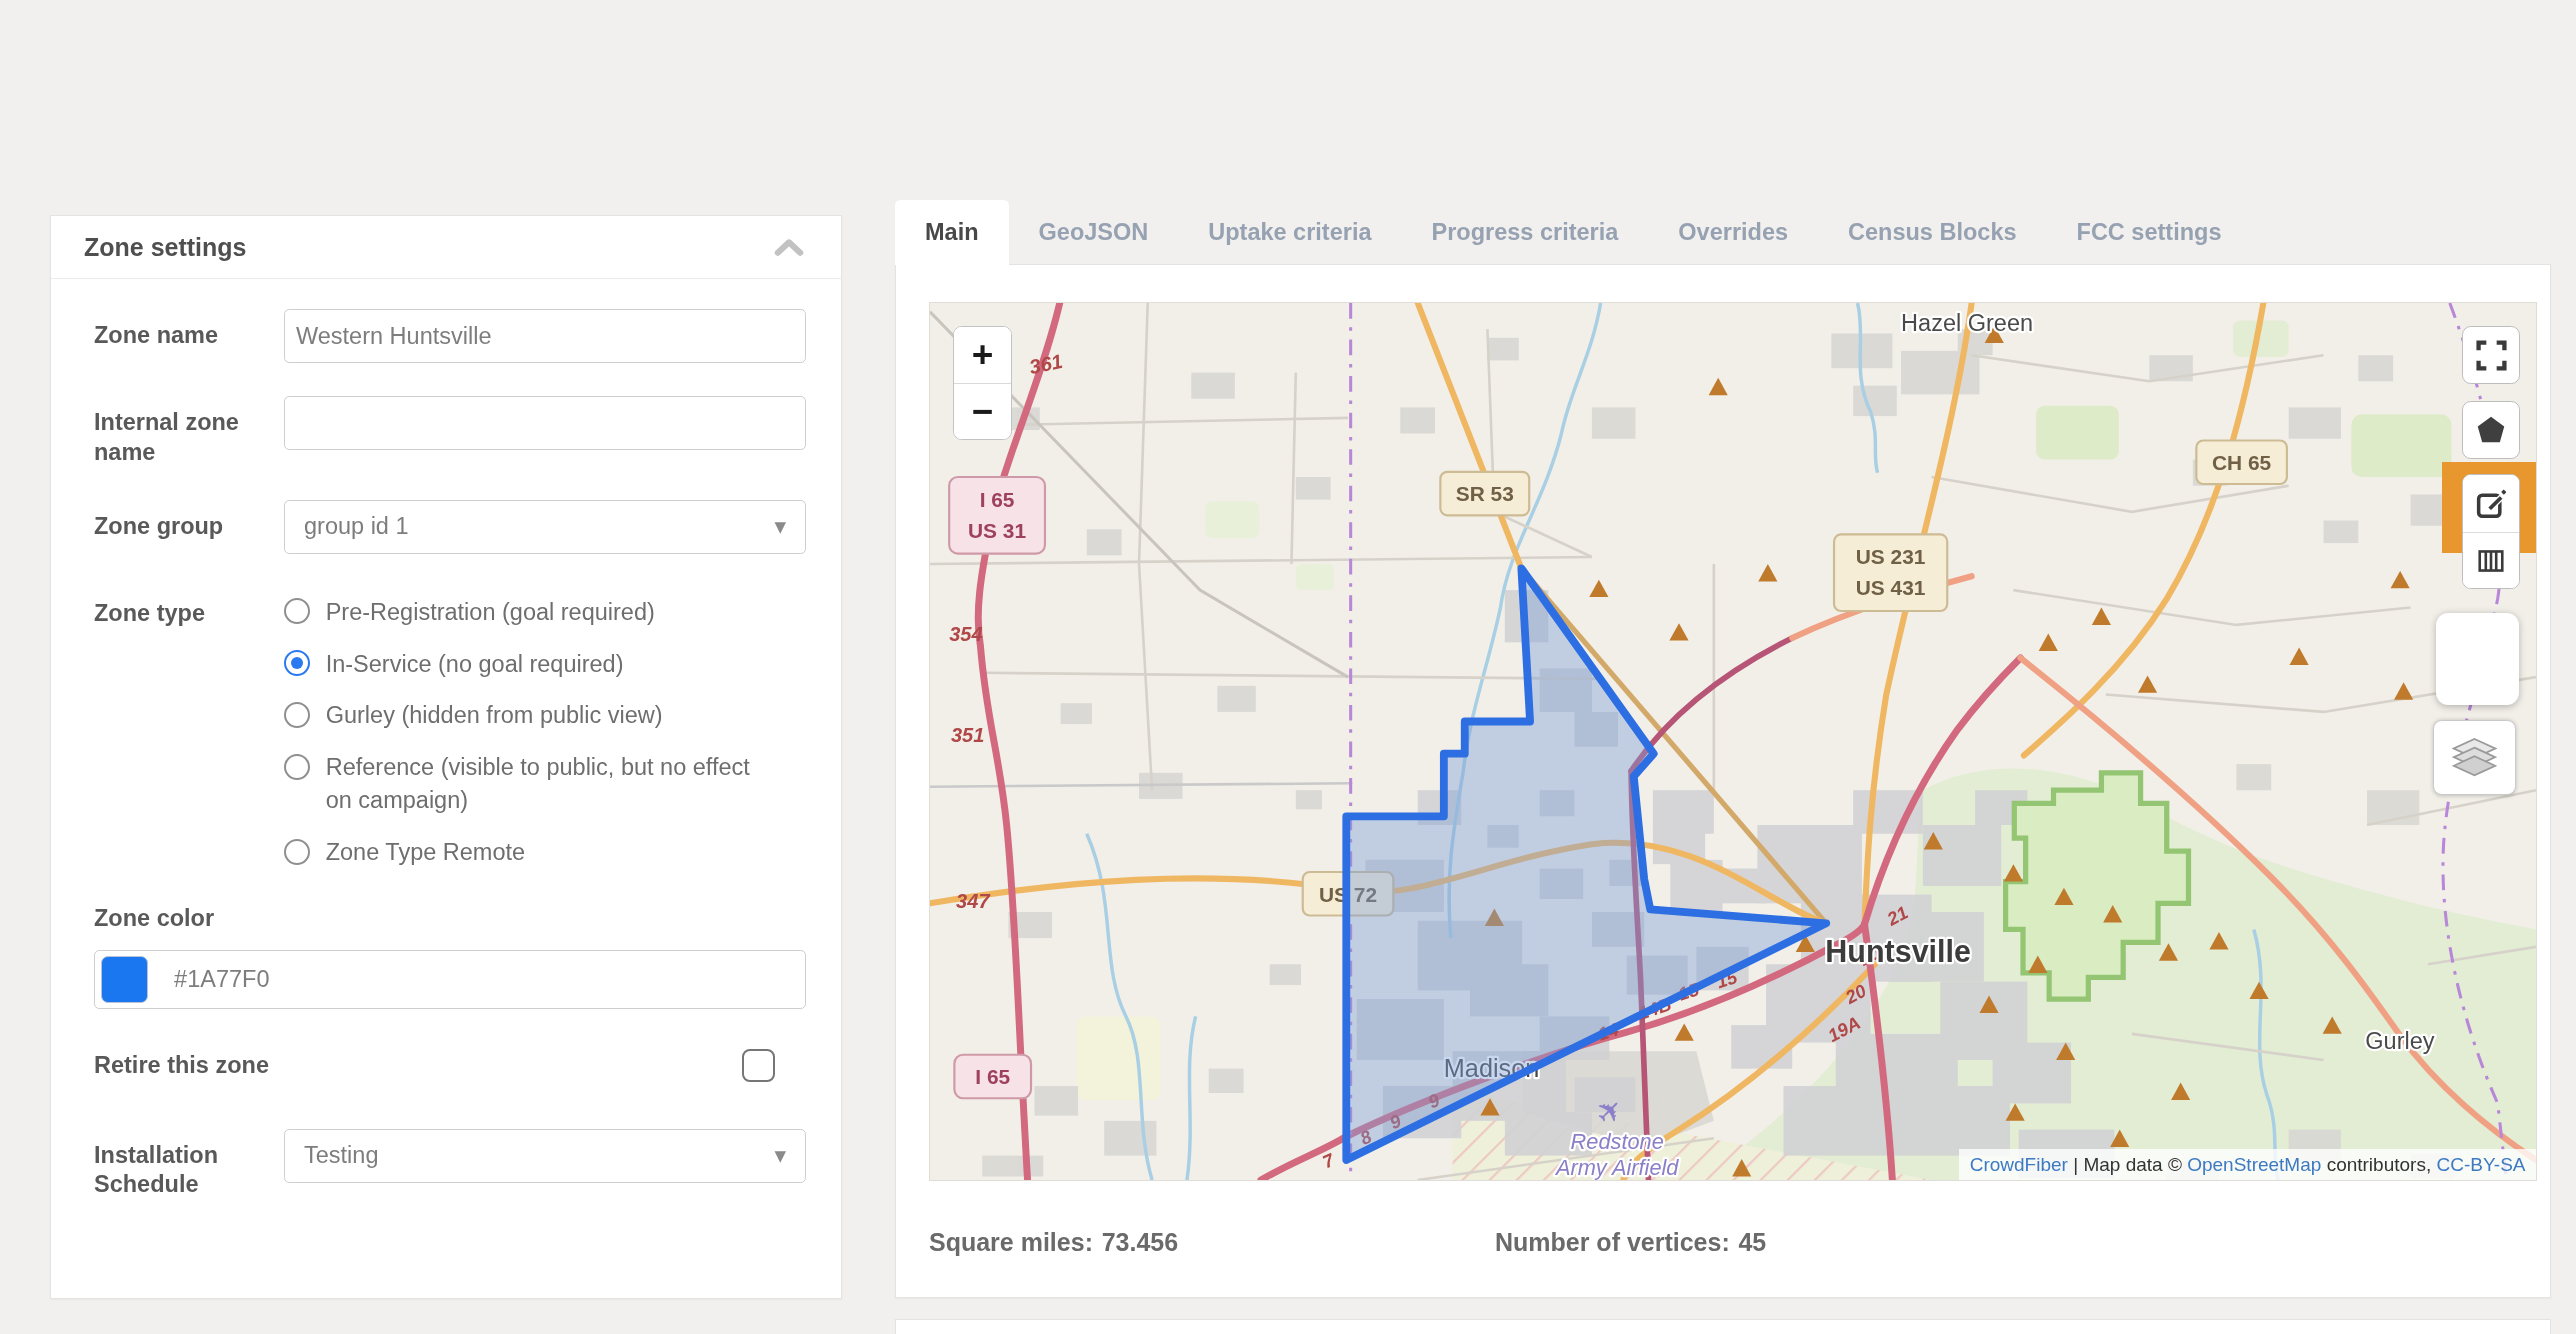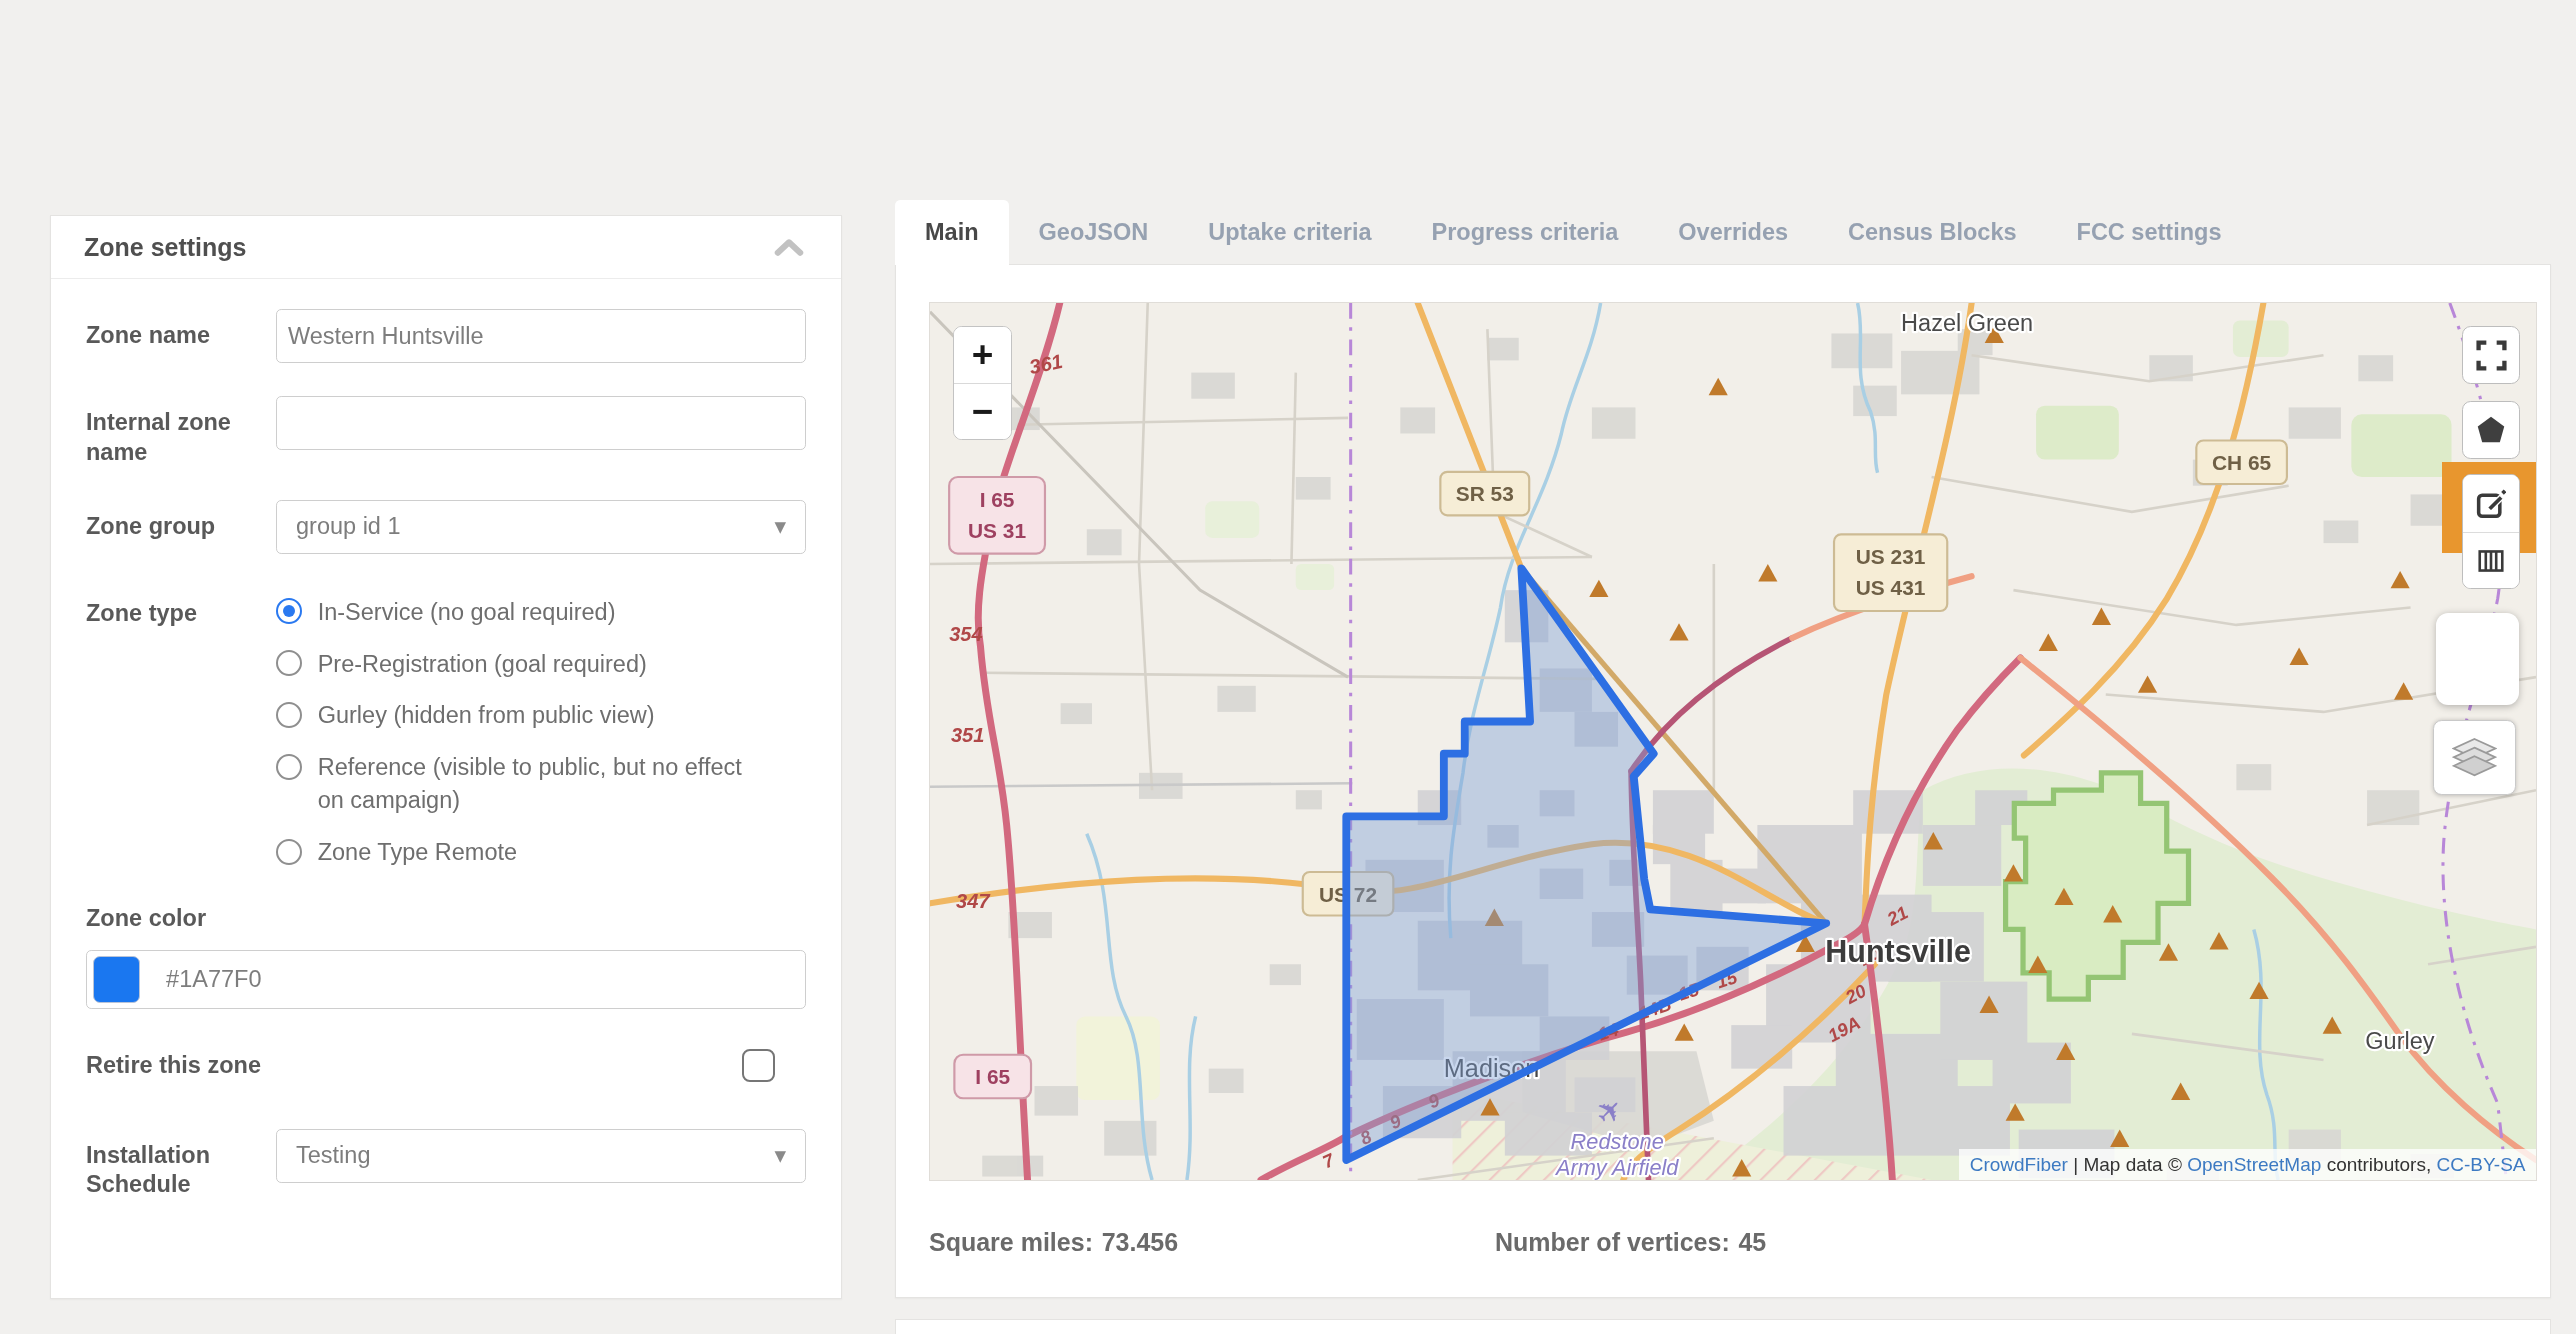--- a/index.html
+++ b/index.html
@@ -19,21 +19,21 @@
   
   .content { position:absolute; top:162px; left:0; right:0; bottom:0; background:#f1f0ee; }
 
   
   .left-card { position:absolute; left:50px; top:53px; width:792px; height:1084px; background:#fff;
                border:0.9px solid #e4e3e1; box-shadow:0 0.9px 1.7px rgba(0,0,0,0.04); }
   .panel-header { display:flex; align-items:center; justify-content:space-between; height:63px; padding:0 33px;
                   border-bottom:0.9px solid #ececec; }
   .panel-title { font-size:25px; font-weight:700; color:#4f4f4f; }
   .chevron-btn { width:38px; height:38px; display:flex; align-items:center; justify-content:center; cursor:pointer; }
-  .form { padding:30px 35px 0; }
+  .form { padding:30px 35px 0;margin-left:8px; }
   .form-row { display:flex; margin-bottom:33px; }
   .form-label { width:190px; flex:0 0 190px; padding-top:12.2px; font-size:23.5px; font-weight:700; color:#595959; line-height:1.25; }
   .form-control { flex:1; }
   .text-input { width:100%; height:54px; border:1.7px solid #cecece; border-radius:5.2px; background:#fff;
                 font-family:"Liberation Sans",sans-serif; font-size:23.5px; color:#7d7d7d; padding:0 11px; outline:none; }
   .select { position:relative; width:100%; height:54px; border:1.7px solid #cecece; border-radius:5.2px; background:#fff;
             font-size:23.5px; color:#7d7d7d; padding:0 19px; display:flex; align-items:center; cursor:pointer; }
   .select::after { content:"▾"; position:absolute; right:19px; color:#8a8a8a; font-size:23px; }
   .radio-group { padding-top:8.7px; }
   .radio-row { display:flex; align-items:flex-start; margin-bottom:19px; cursor:pointer; }
@@ -138,26 +138,26 @@
             <div class="select">
               <span>group id 1</span>
             </div>
           </div>
         </div>
 
         <div class="form-row" style="margin-bottom:17.4px;justify-content:flex-end;">
           <div class="form-label">Zone type</div>
           <div class="form-control radio-group">
             <div class="radio-row">
+              <span class="radio"></span>
+              <span class="radio-label">Pre-Registration (goal required)</span>
+            </div>
+            <div class="radio-row">
               <span class="radio selected"></span>
               <span class="radio-label">In-Service (no goal required)</span>
-            </div>
-            <div class="radio-row">
-              <span class="radio"></span>
-              <span class="radio-label">Pre-Registration (goal required)</span>
             </div>
             <div class="radio-row">
               <span class="radio"></span>
               <span class="radio-label">Gurley (hidden from public view)</span>
             </div>
             <div class="radio-row">
               <span class="radio"></span>
               <span class="radio-label">Reference (visible to public, but no effect on campaign)</span>
             </div>
             <div class="radio-row">

